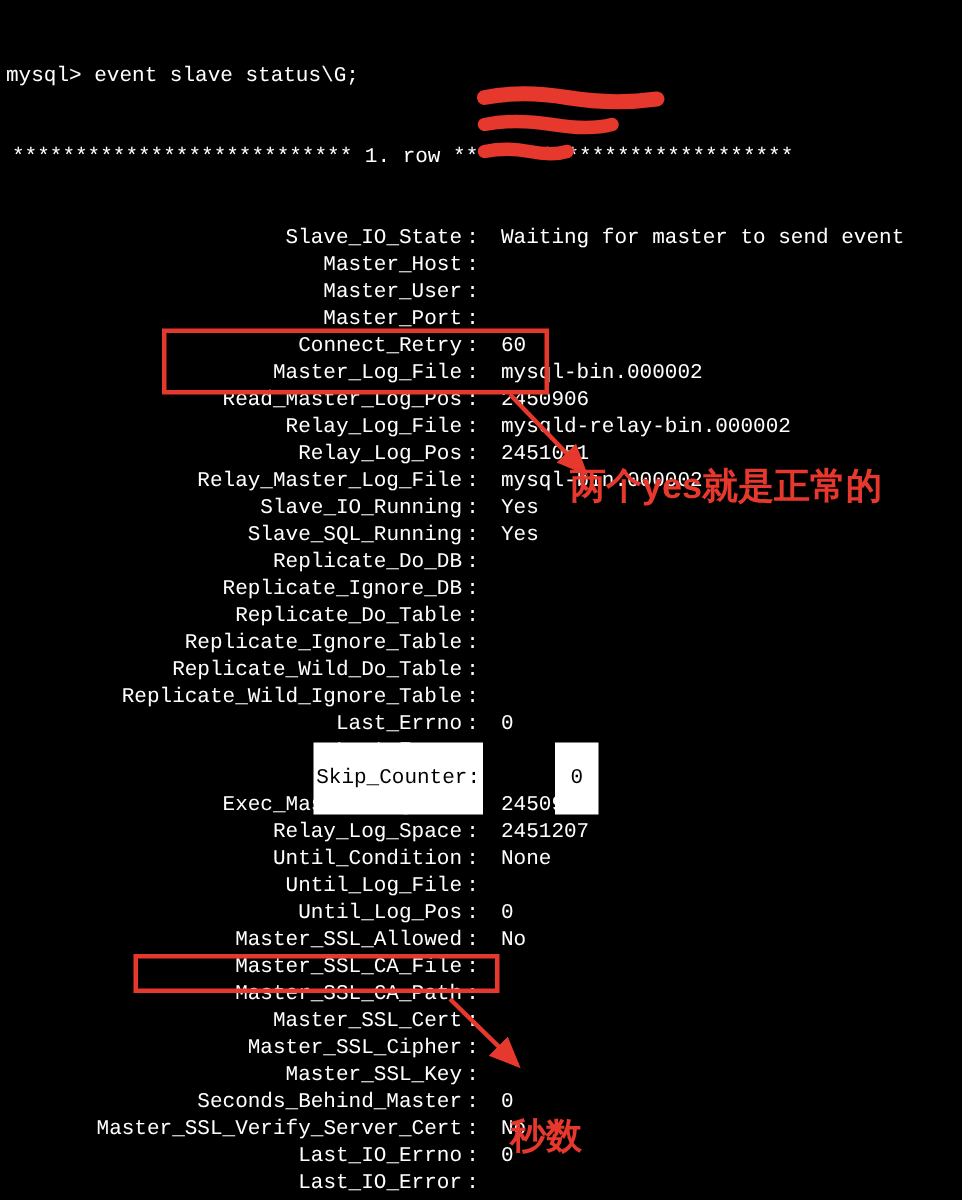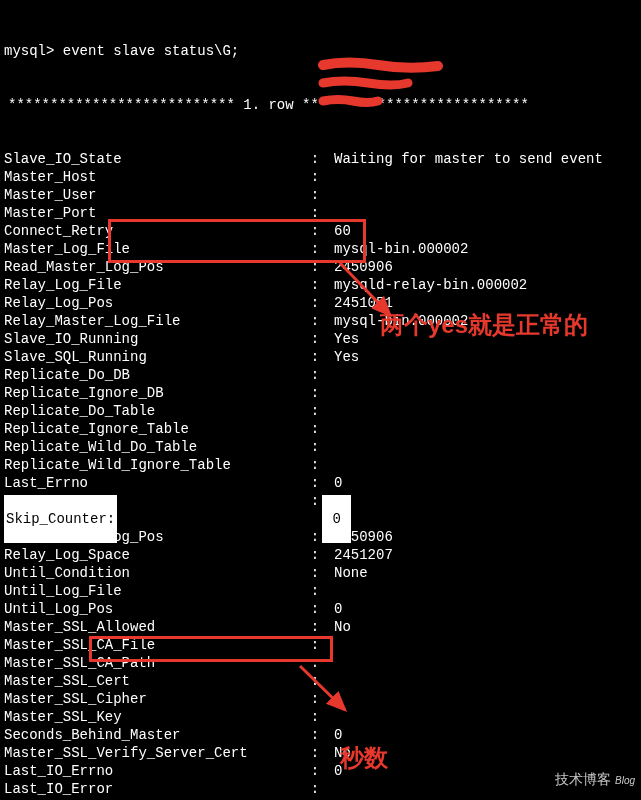--- a/index.html
+++ b/index.html
@@ -25,20 +25,21 @@
     }
     .prompt {
       display: inline;
     }
     .row {
       display: flex;
       height: 18px;
     }
     .label {
       width: 304px;
+      text-align: right;
       padding-right: 0;
     }
     .colon {
       width: 14px;
       text-align: center;
     }
     .value {
       flex: 1;
       text-align: left;
       margin-left: 12px;
@@ -61,20 +62,21 @@
       left: 89px;
       top: 636px;
       width: 244px;
       height: 26px;
       pointer-events: none;
     }
     .skip-highlight {
       background: #fff;
       color: #000;
       padding: 16px 2px;
+      margin-left: 48px;
     }
     .annotation {
       position: absolute;
       color: #e6382d;
       font-family: 'SimSun', 'Microsoft YaHei', sans-serif;
       font-size: 24px;
       font-weight: bold;
     }
     .annotation1 {
       left: 380px;
@@ -162,17 +164,13 @@
   <path d="M 5 8 Q 20 5 35 8 T 60 8" stroke="#e6382d" stroke-width="9" fill="none" stroke-linecap="round"></path>
 </svg>
 
 <div class="annotation annotation1">两个yes就是正常的</div>
 <div class="annotation annotation2">
   <br>
   <span>秒数</span>
 </div>
 
 <div class="watermark">
-  <div>
-    <span class="wm-sub">技术博客</span>
-    <span class="wm-blog">Blog</span>
-  </div>
 </div>
 
 </body></html>

